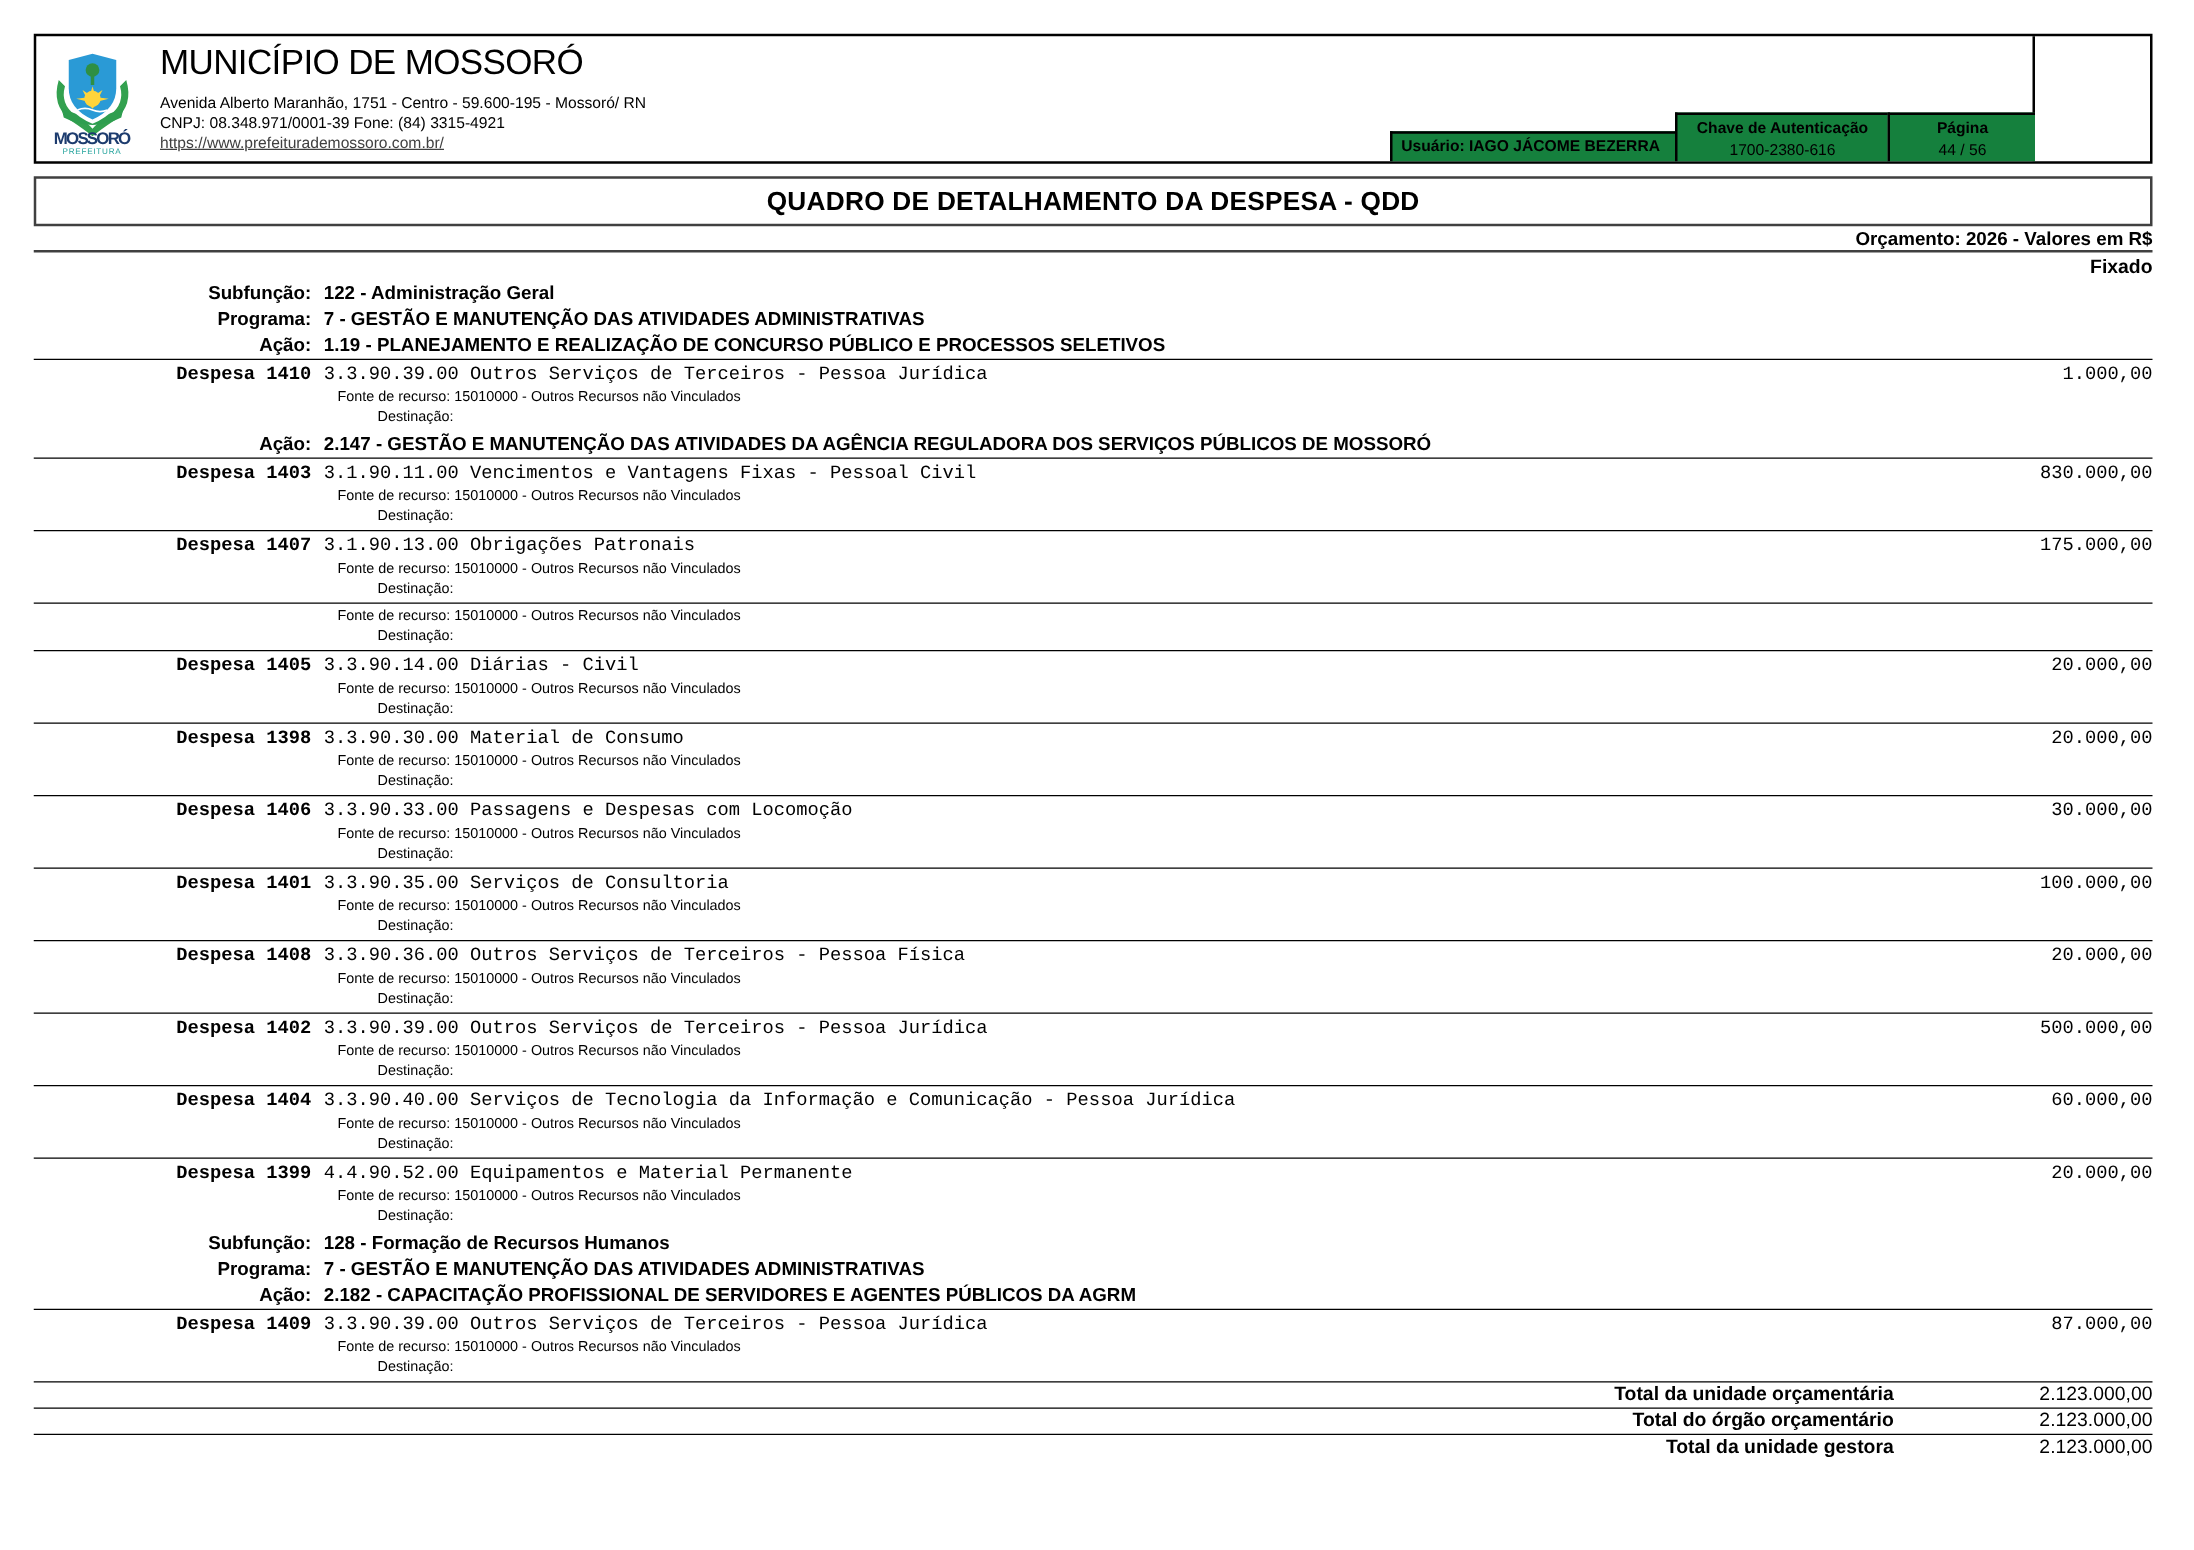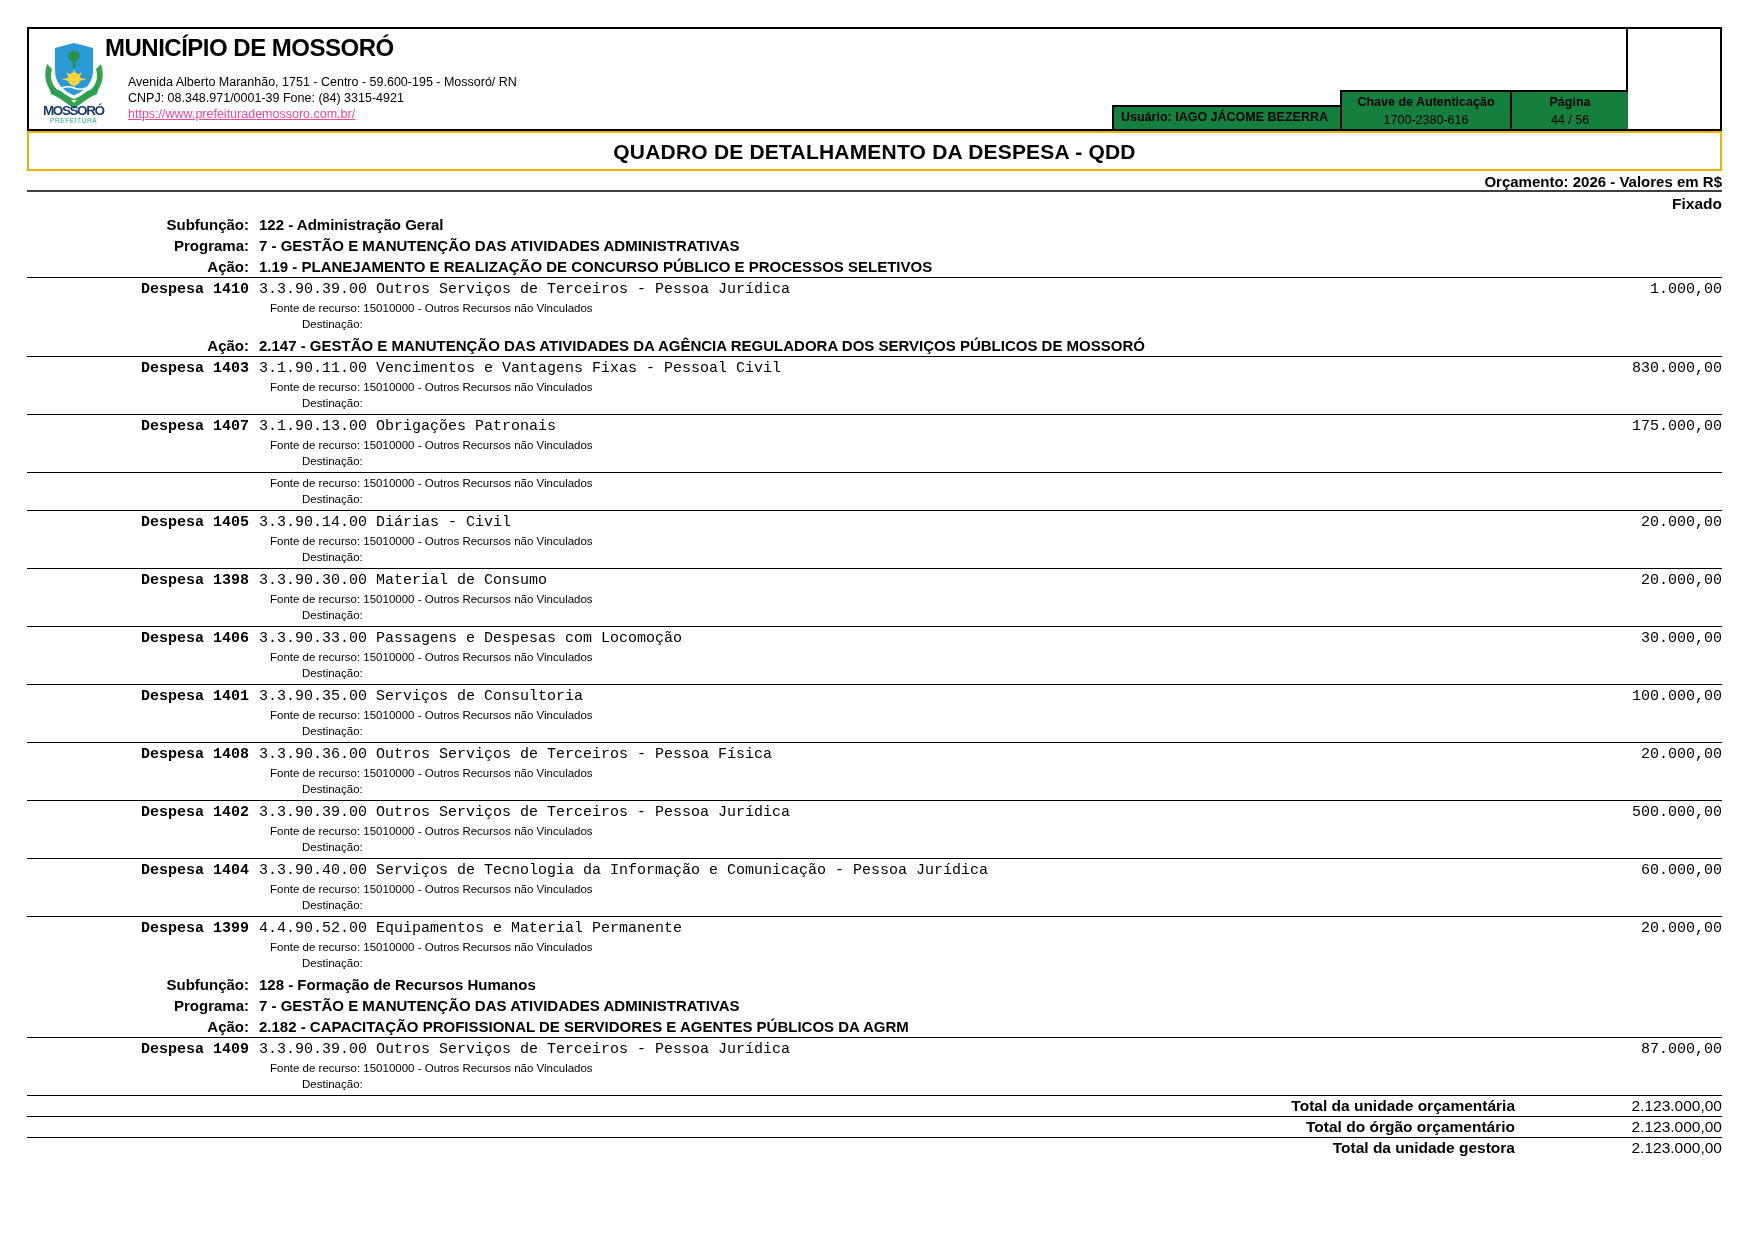--- a/index.html
+++ b/index.html
@@ -4,35 +4,35 @@
 <style>
   *{margin:0;padding:0;box-sizing:border-box;}
   html,body{background:#fff;}
   body{width:1755px;height:1240px;color:#000;overflow:hidden;
        font-family:"Liberation Sans","DejaVu Sans",sans-serif;}
   .page{padding:27px 33px 0 27px;width:1755px;}
 
   
   .header-box{position:relative;border:2px solid #000;height:104px;width:1695px;}
   .logo{position:absolute;left:9px;top:7px;width:72px;height:90px;}
-  .muni-title{position:absolute;left:76px;top:5px;font-size:24px;font-weight:bold;letter-spacing:-0.5px;}
+  .muni-title{position:absolute;left:99px;top:5px;font-size:28px;font-weight:normal;letter-spacing:-0.5px;}
   .hline{position:absolute;left:99px;font-size:12.5px;white-space:nowrap;}
   .addr{top:46px;}
   .cnpj{top:62px;}
-  .url{top:78px;text-decoration:underline;color:#ec4899;}
+  .url{top:78px;text-decoration:underline;color:#404040;}
   .vdiv{position:absolute;top:0;bottom:0;right:92px;width:2px;background:#000;}
   .hcell{position:absolute;bottom:0;border-top:2px solid #000;border-left:2px solid #000;font-size:12.5px;background:#15803d;}
   .cell-user{left:1083px;width:228px;height:24px;font-weight:bold;line-height:21px;padding-left:7px;white-space:nowrap;}
   .cell-auth{left:1311px;width:170px;height:39px;text-align:center;}
   .cell-page{left:1481px;width:118px;height:39px;text-align:center;}
   .cell-hd{font-weight:bold;line-height:19px;padding-top:1px;}
   .cell-vl{line-height:16px;}
 
   
-  .doc-title-box{margin-top:0;border:2px solid #eab308;height:40px;text-align:center;width:1695px;}
+  .doc-title-box{margin-top:10px;border:2px solid #404040;height:40px;text-align:center;width:1695px;}
   .doc-title{font-size:21px;font-weight:bold;line-height:37px;letter-spacing:0.2px;}
   .budget-line{text-align:right;font-size:15px;font-weight:bold;line-height:15px;
                padding:3px 0 1px;border-bottom:2px solid #404040;width:1695px;}
   .fixado{text-align:right;font-size:15.5px;font-weight:bold;line-height:16px;padding-top:4px;height:22px;width:1695px;}
 
   
   .rows{width:1695px;}
   .grow{display:flex;line-height:21px;font-size:15px;font-weight:bold;}
   .rlabel{width:222px;text-align:right;flex:none;}
   .rtext{padding-left:10px;white-space:nowrap;}

